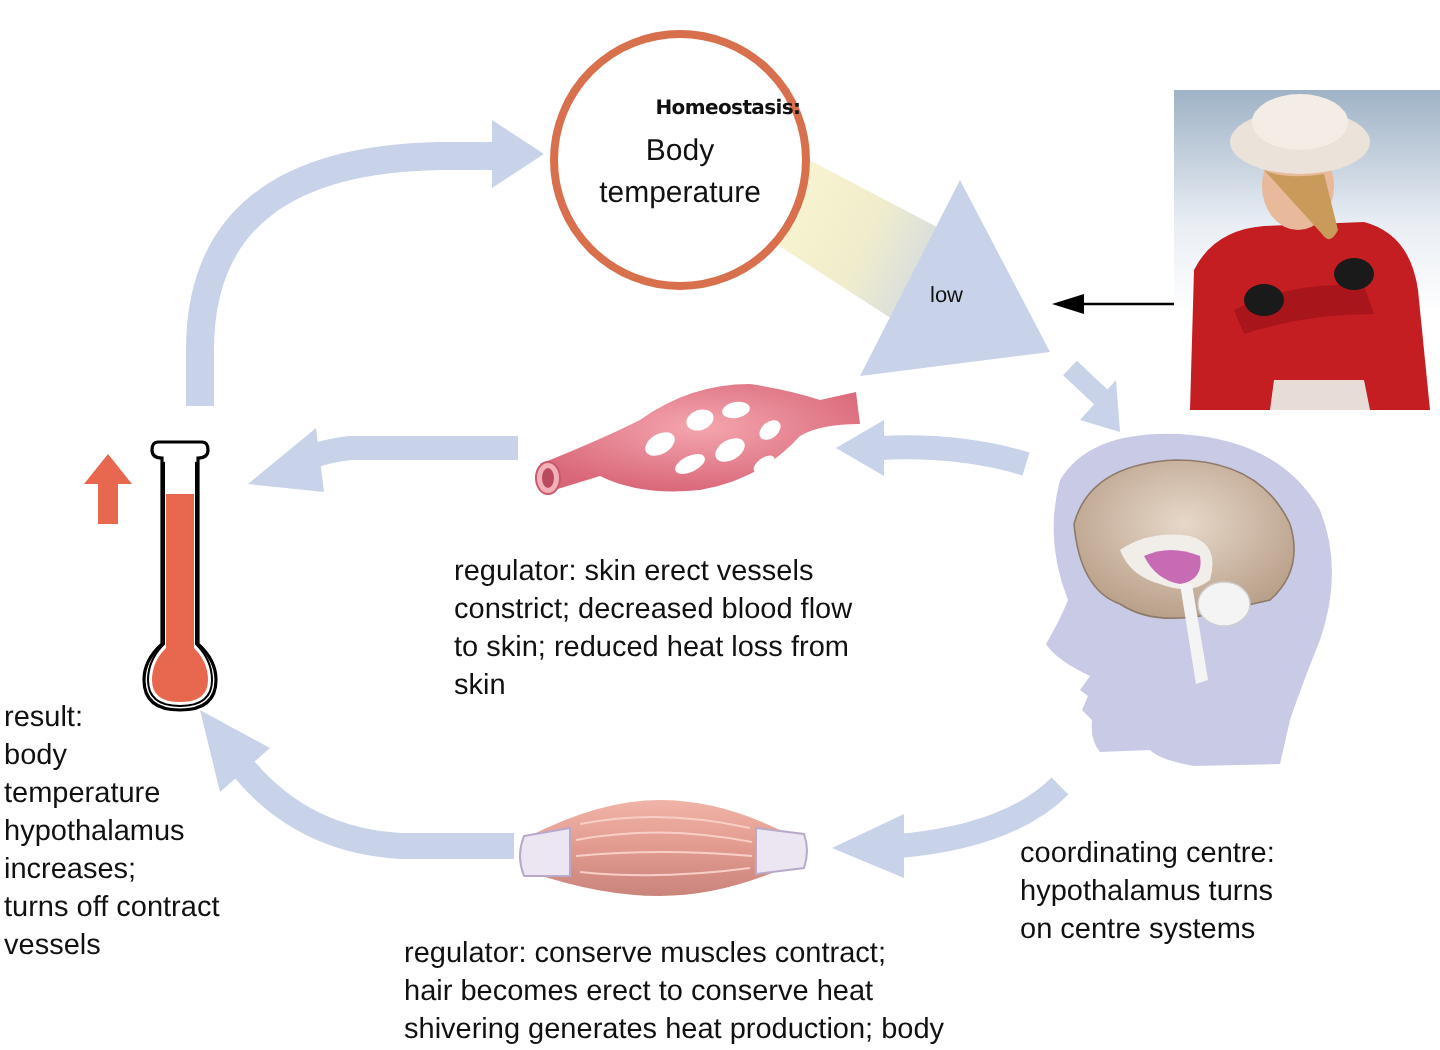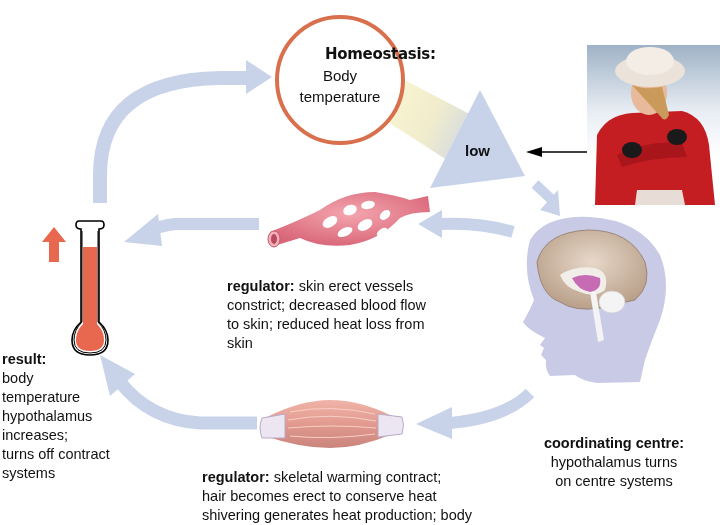--- a/index.html
+++ b/index.html
@@ -1,24 +1,24 @@
 <!DOCTYPE html>
 <html><head>
 <meta charset="utf-8">
 <style>
   html, body { margin: 0; padding: 0; background: #ffffff; }
   body { width: 720px; height: 525px; position: relative; overflow: hidden;
          font-family: "Liberation Sans", sans-serif; color: #111; }
   .abs { position: absolute; }
   svg.layer { position: absolute; left: 0; top: 0; }
   .label { font-size: 14.5px; line-height: 19px; }
-  .label b { font-weight: bold; }
-  .center-title { font-family: "DejaVu Sans", sans-serif; font-weight: bold; font-size: 15px; letter-spacing: -0.3px; margin-left: 48px; }
+  .label b { font-weight: normal; }
+  .center-title { font-family: "DejaVu Sans", sans-serif; font-weight: bold; font-size: 10px; letter-spacing: -0.3px; margin-left: 48px; }
   .circle-text { text-align: center; font-size: 15px; line-height: 21px; }
-  .low-label { font-weight: bold; font-size: 15px; }
+  .low-label { font-weight: normal; font-size: 11px; }
   .photo { overflow: hidden; }
 </style>
 </head>
 <body>
 
 <svg class="layer" width="720" height="525" viewBox="0 0 720 525">
   <defs>
     <linearGradient id="beamGrad" x1="0" y1="0" x2="1" y2="0.4">
       <stop offset="0" stop-color="#fbf6d2"></stop>
       <stop offset="0.5" stop-color="#f1edcc"></stop>
@@ -157,32 +157,32 @@
 </div>
 
 <div class="abs label" style="left:227px; top:277px; width:260px;">
   <div><b>regulator:</b><span> skin erect vessels</span></div>
   <div>constrict; decreased blood flow</div>
   <div>to skin; reduced heat loss from</div>
   <div>skin</div>
 </div>
 
 <div class="abs label" style="left:202px; top:468px; width:300px;">
-  <div><b>regulator:</b><span> skeletal warming contract;</span></div>
+  <div><b>regulator:</b><span> conserve muscles contract;</span></div>
   <div>hair becomes erect to conserve heat</div>
   <div>shivering generates heat production; body</div>
 </div>
 
-<div class="abs label" style="left:510px; top:434px; width:208px; text-align:center;">
+<div class="abs label" style="left:510px; top:418px; width:208px; text-align:left;">
   <div><b>coordinating centre:</b></div>
   <div>hypothalamus turns</div>
   <div>on centre systems</div>
 </div>
 
 <div class="abs label" style="left:2px; top:350px; width:150px;">
   <div><b>result:</b></div>
   <div>body</div>
   <div>temperature</div>
   <div>hypothalamus</div>
   <div>increases;</div>
   <div>turns off contract</div>
-  <div>systems</div>
+  <div>vessels</div>
 </div>
 
 </body></html>

